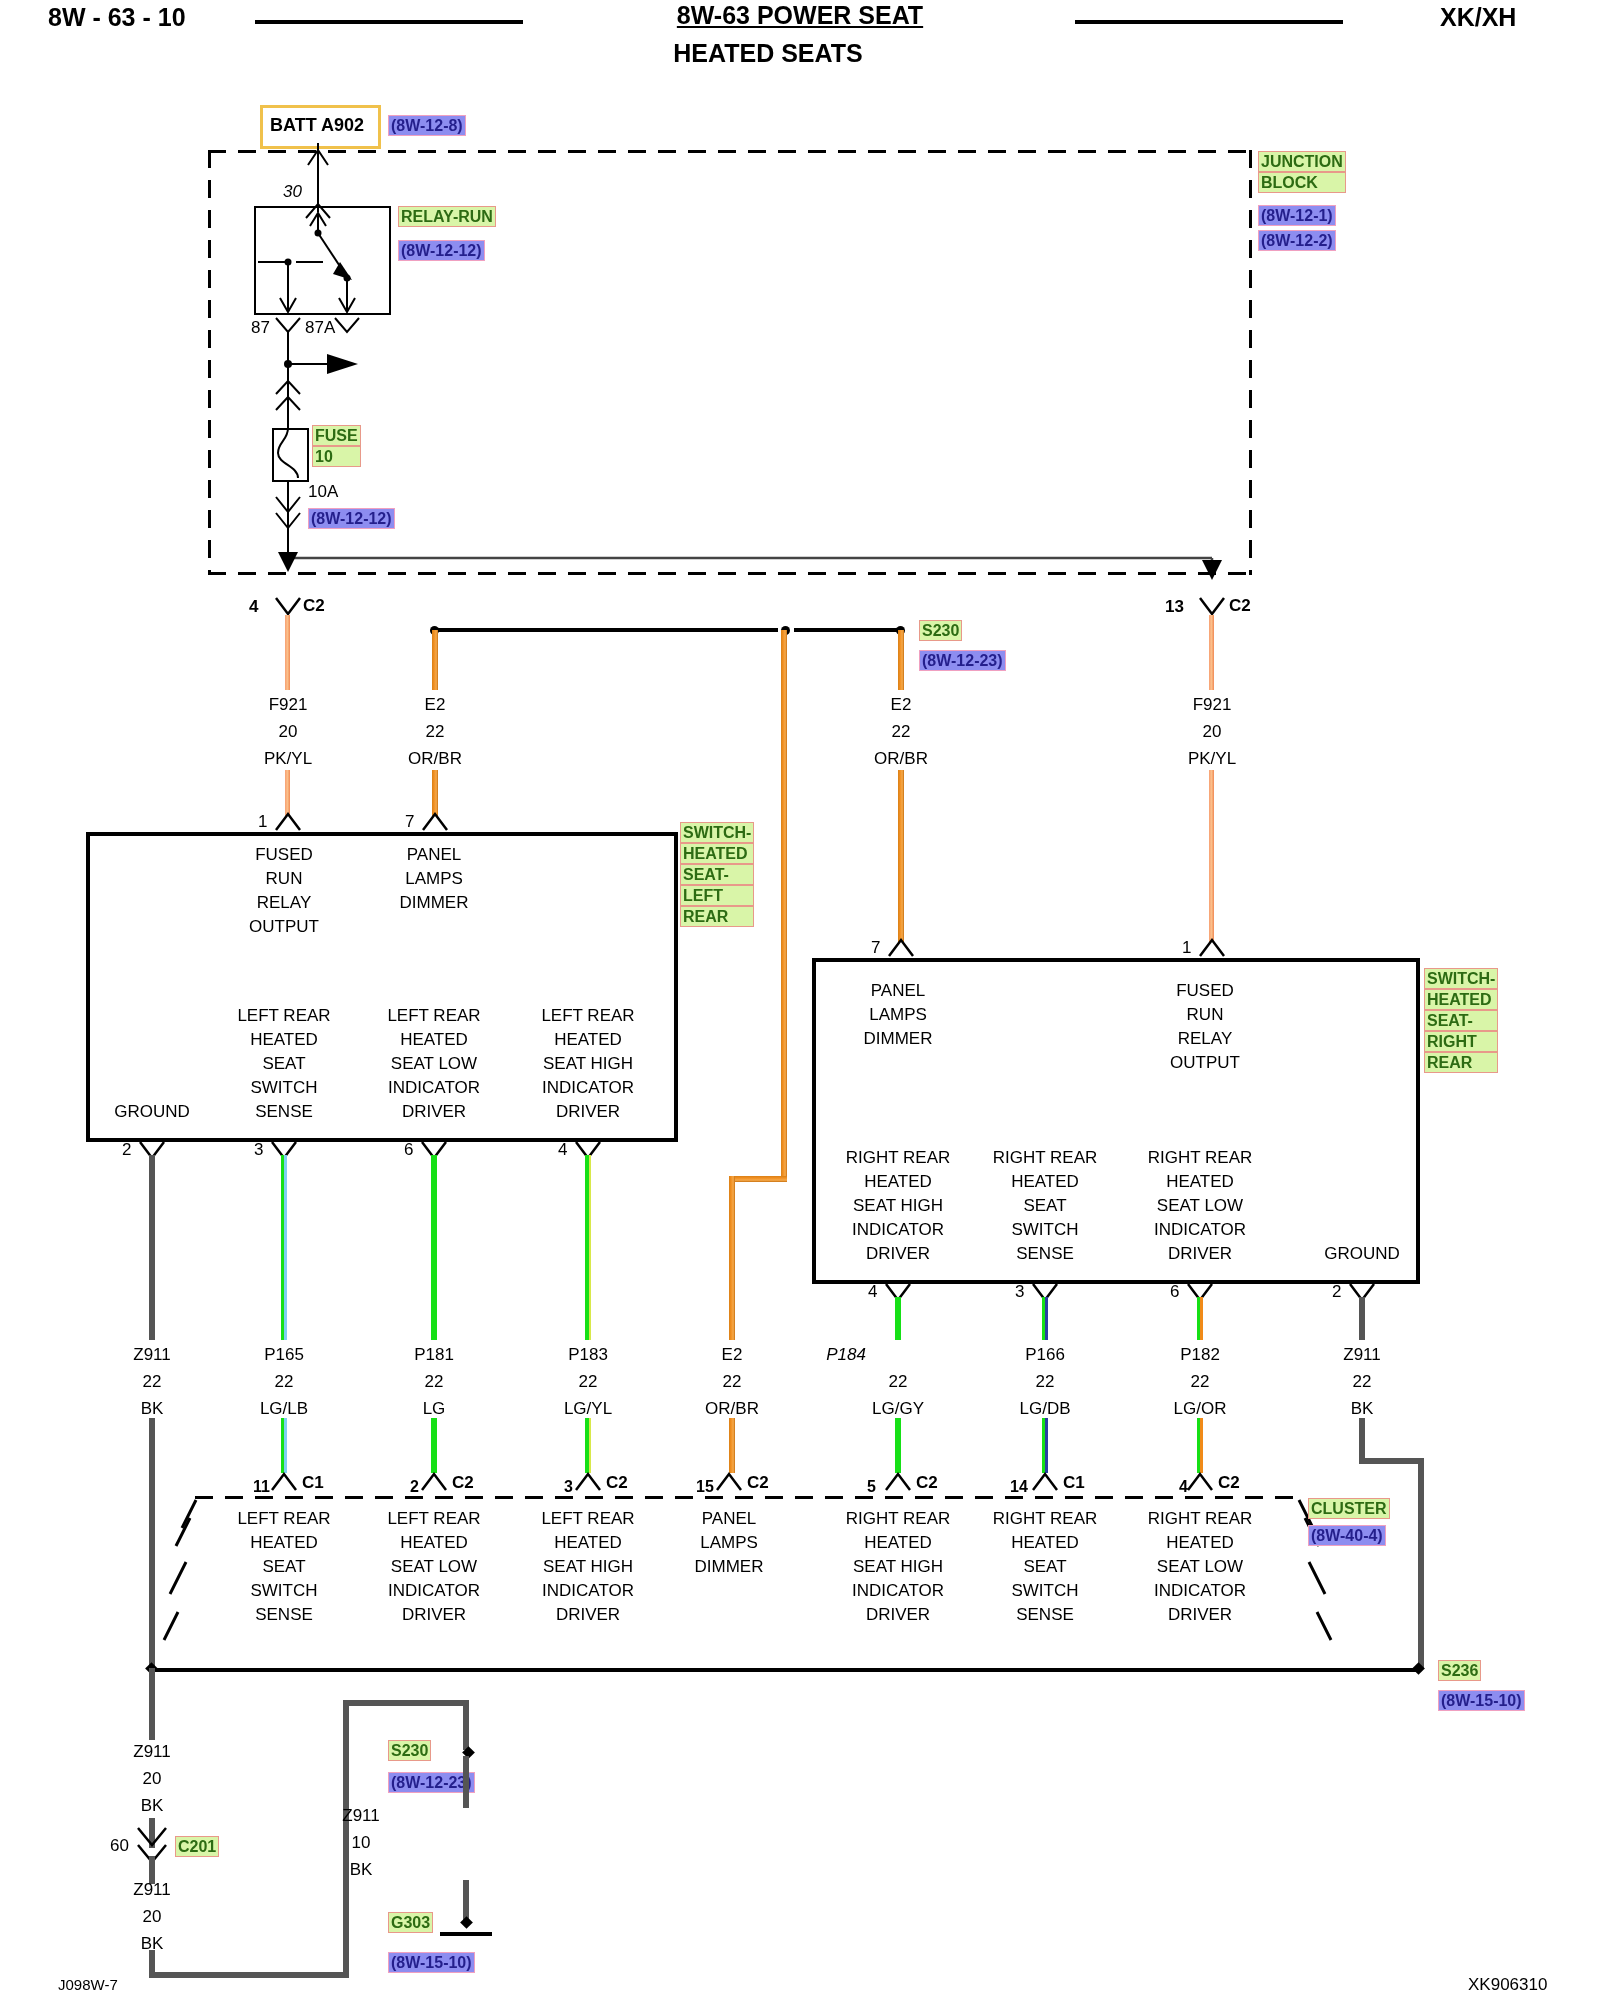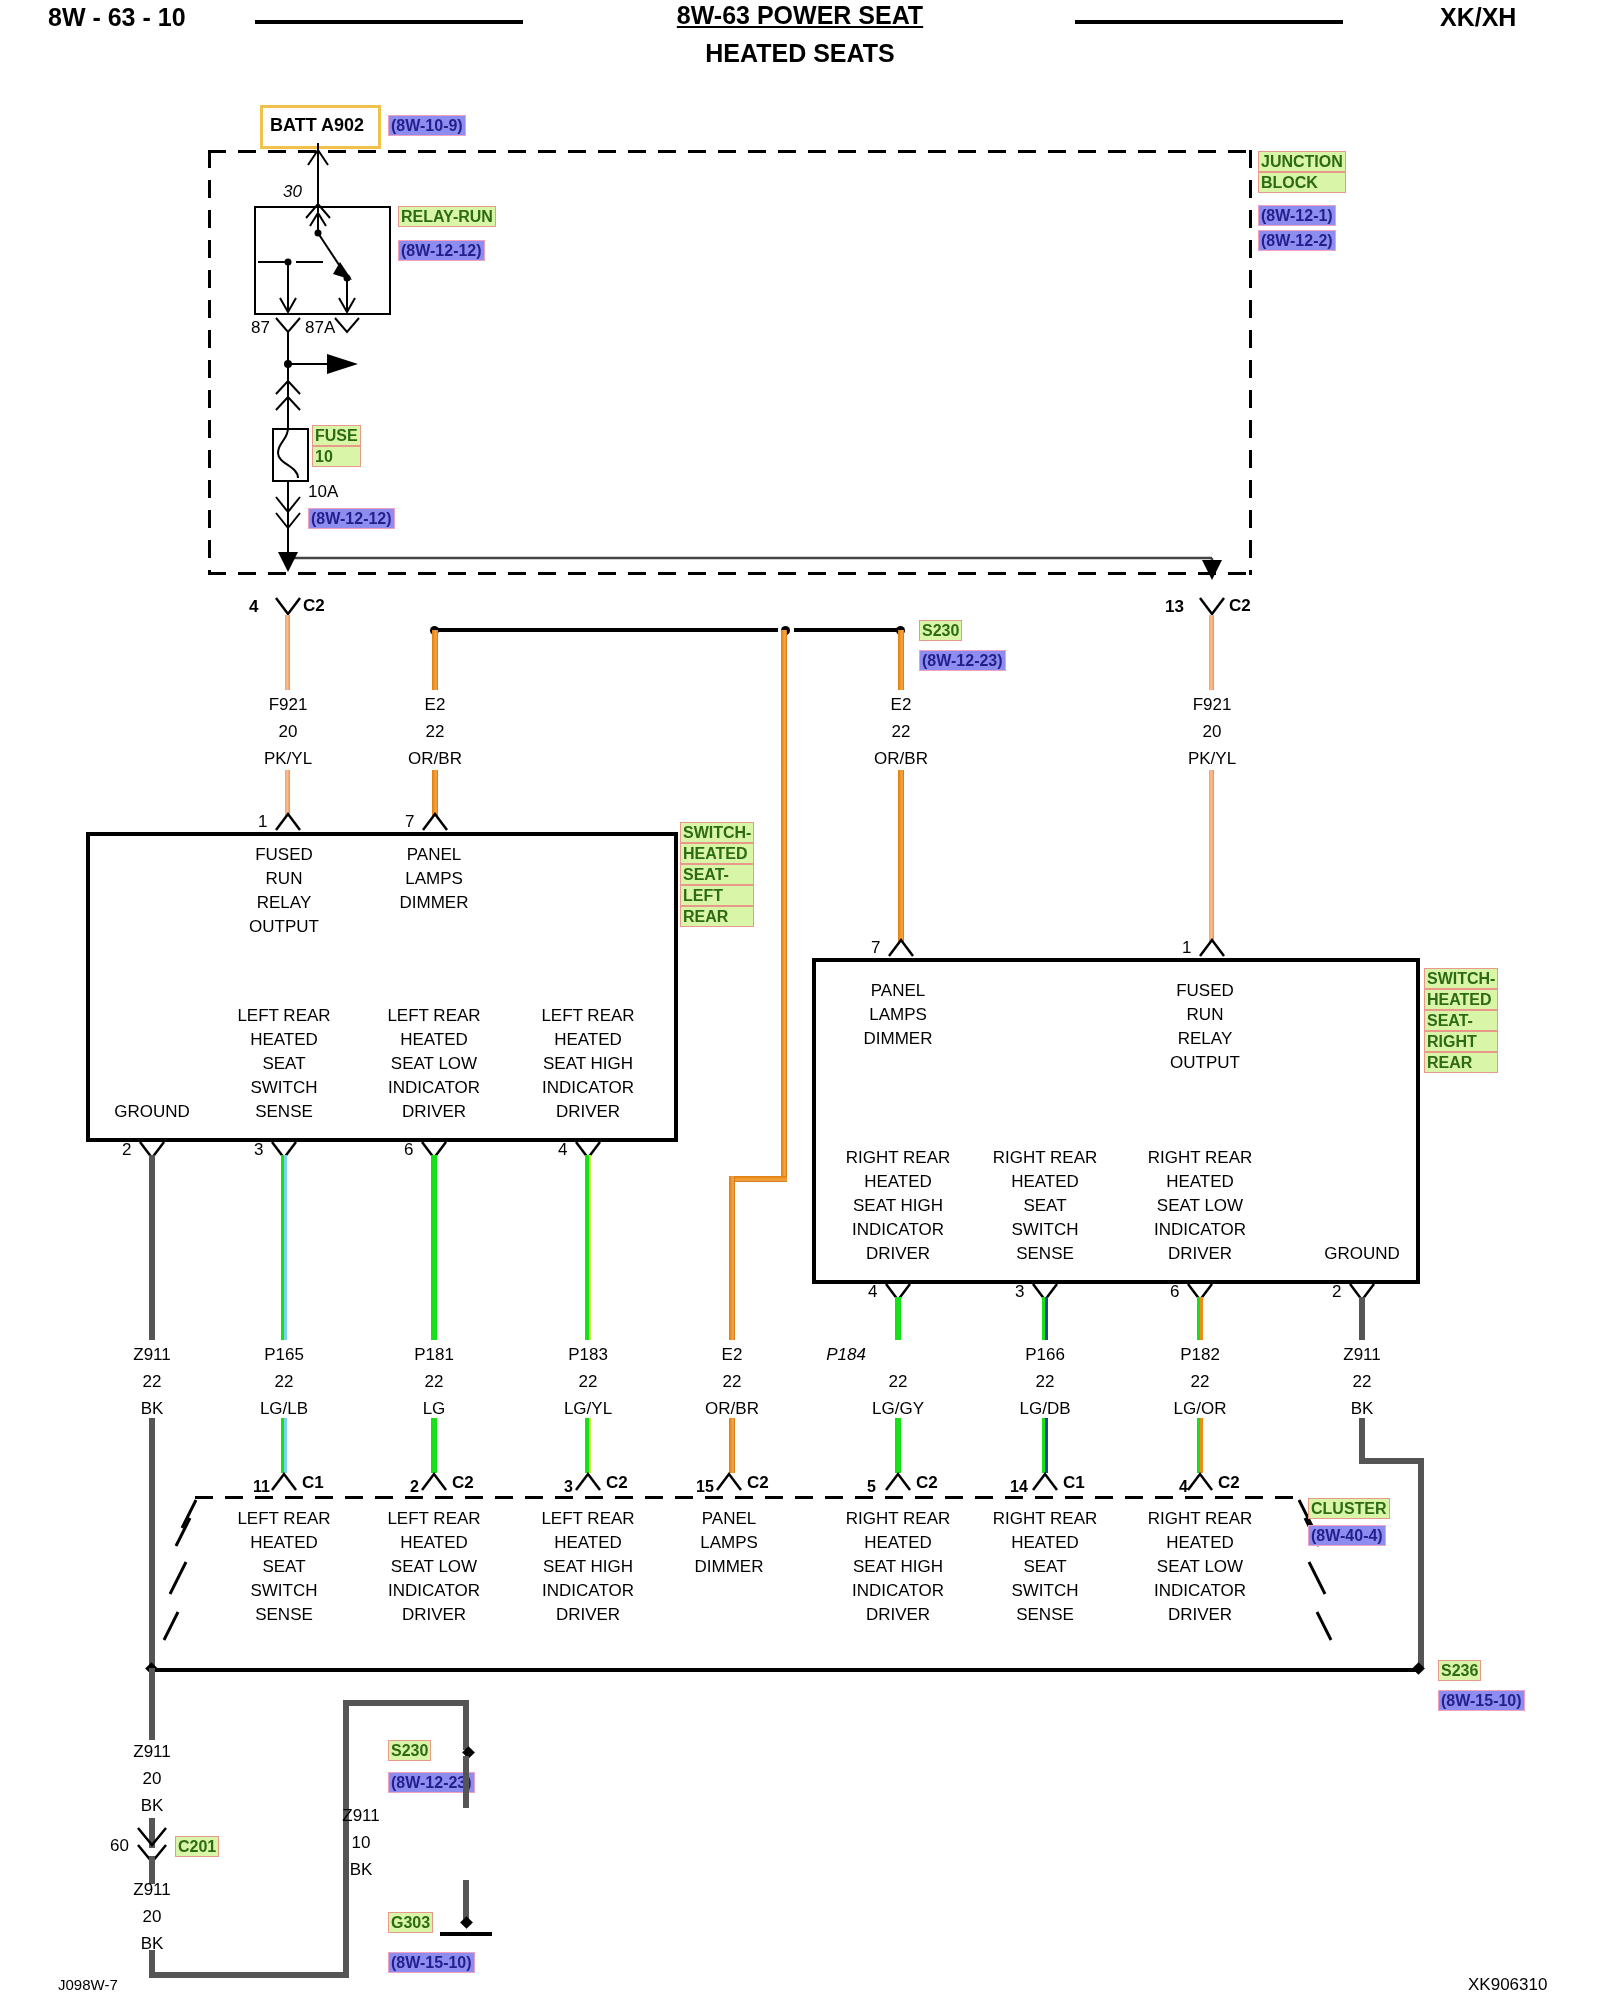--- a/index.html
+++ b/index.html
@@ -51,26 +51,26 @@
 </head>
 <body>
 
 <div id="stage">
 
   <div class="t hdr" style="left:48px;top:8px;">8W - 63 - 10</div>
   <div class="hl-thick" style="left:255px;top:20px;width:268px;"></div>
   <div class="tc hdr" style="left:800px;top:6px;text-decoration:underline;">8W-63 POWER SEAT</div>
   <div class="hl-thick" style="left:1075px;top:20px;width:268px;"></div>
   <div class="t hdr" style="left:1440px;top:8px;">XK/XH</div>
-  <div class="tc hdr" style="left:800px;top:44px;">HEATED SEATS</div>
+  <div class="tc hdr" style="left:768px;top:44px;">HEATED SEATS</div>
 
   <div class="battbox" style="left:260px;top:105px;width:115px;height:38px;"></div>
   <div class="tc bold" style="left:317px;top:116px;font-size:18px;">BATT A902</div>
   <div class="chip-box" style="left:388px;top:115px;">
-      <span class="chip-b">(8W-10-9)</span>
+      <span class="chip-b">(8W-12-8)</span>
     </div>
 
   <div class="dash-h" style="left:208px;top:150px;width:1044px;"></div>
   <div class="dash-h" style="left:208px;top:572px;width:1044px;"></div>
   <div class="dash-v" style="left:208px;top:150px;height:425px;"></div>
   <div class="dash-v" style="left:1249px;top:150px;height:425px;"></div>
 
   <div class="chip-box" style="left:1258px;top:151px;">
     <span class="chip-g">JUNCTION</span>
     <span class="chip-g">BLOCK</span>

